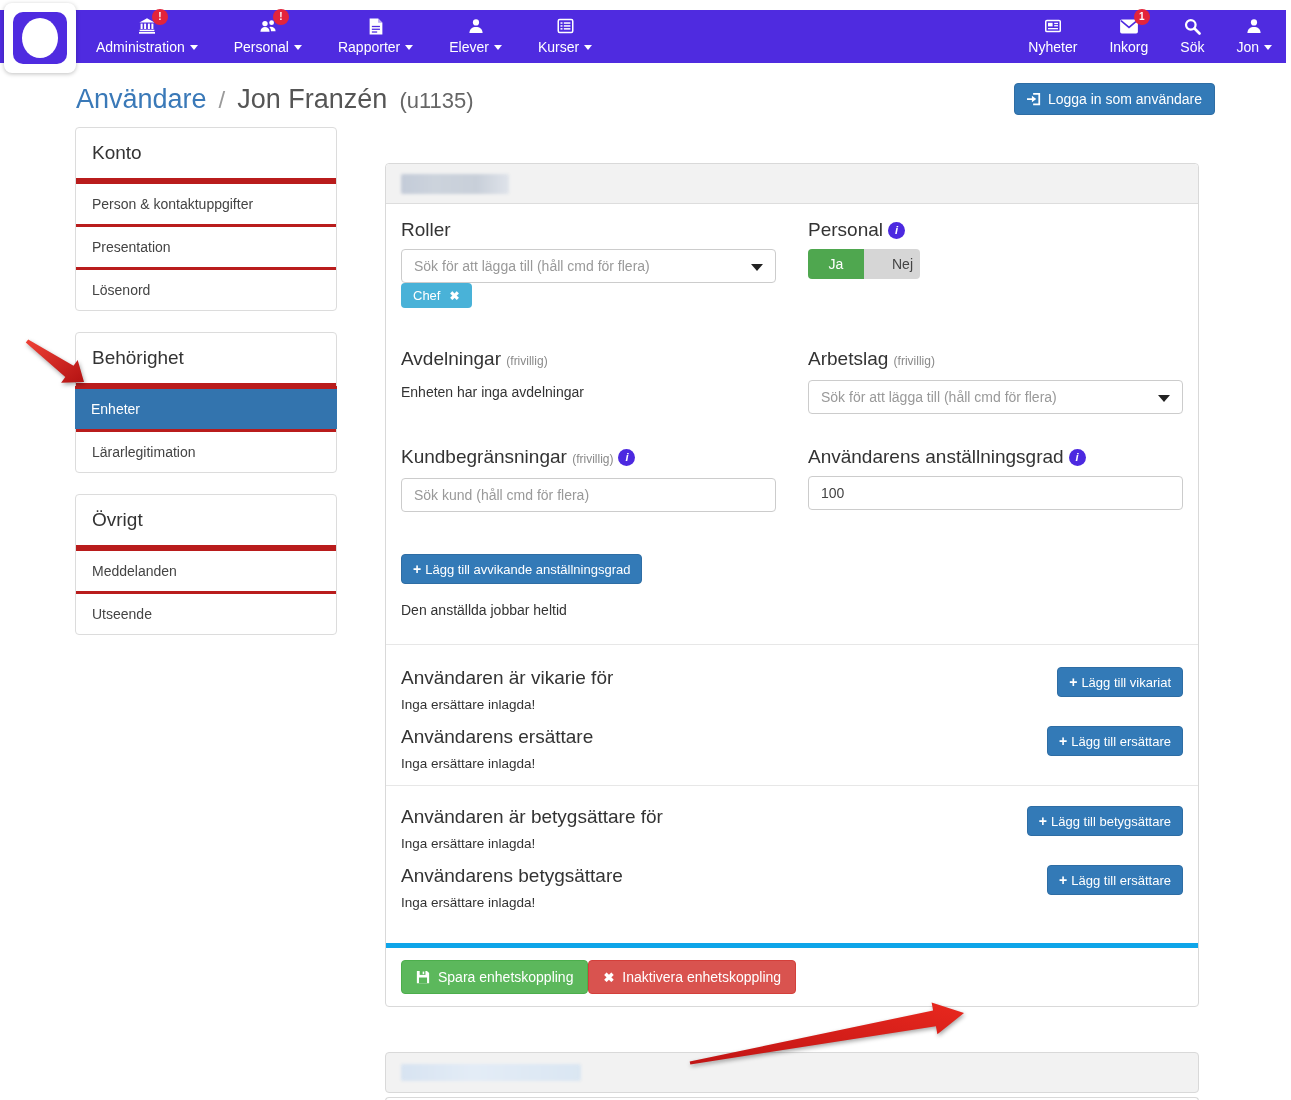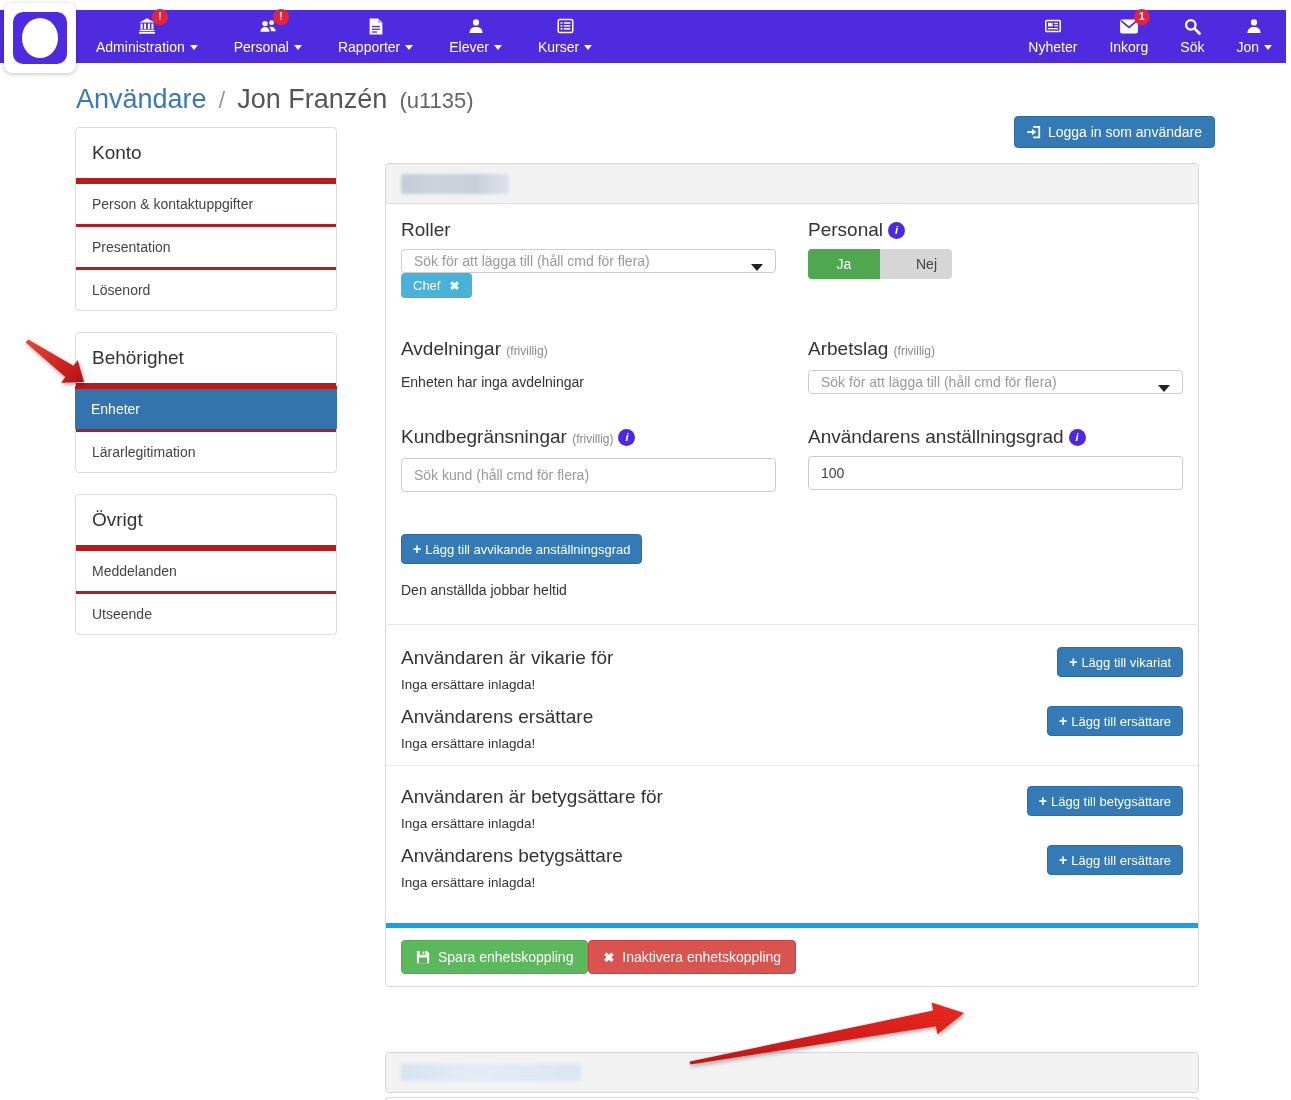--- a/index.html
+++ b/index.html
@@ -41,21 +41,21 @@
   
   .breadcrumb { position:absolute; left:76px; top:84px; font-size:27px; display:flex; align-items:baseline; gap:12px; }
   .breadcrumb a { color:#3a79b8; text-decoration:none; cursor:pointer; }
   .breadcrumb .sep { color:#9a9a9a; font-size:24px; }
   .breadcrumb .current { color:#555; }
   .breadcrumb .uid { color:#666; font-size:22px; }
   .login-as {
     position:absolute; right:76px; top:83px; height:32px;
     background:#337ab7; border:1px solid #2e6da4; border-radius:4px; color:#fff;
     font-family:inherit; font-size:14px; padding:0 12px; cursor:pointer;
-    display:flex; align-items:center; gap:7px;margin-top:33px;
+    display:flex; align-items:center; gap:7px;
   }
   
   .sidebar { position:absolute; left:75px; top:127px; width:262px; }
   .side-panel { background:#fff; border:1px solid #dcdcdc; border-radius:4px; margin-bottom:21px; overflow:visible; }
   .side-panel-header { padding:14px 16px; font-size:19px; color:#333; border-bottom:3px solid #b91c1c; }
   .side-item { padding:12px 16px; font-size:14px; color:#444; border-top:3px solid #b91c1c; cursor:pointer; }
   .side-item:first-of-type { border-top:none; }
   .side-item.active { background:#3374ae; color:#fff; margin:0 -1px; }
   
   .main-panel {
@@ -72,38 +72,38 @@
   .col.left { padding-right:16px; }
   .col.right { padding-left:16px; }
   h3.f-label { font-size:19px; font-weight:normal; color:#333; line-height:22px; }
   .opt { font-size:12px; color:#8a8a8a; font-weight:normal; }
   .info-icon {
     display:inline-flex; width:17px; height:17px; border-radius:50%; background:#4c29e0;
     color:#fff; font-size:11px; font-weight:bold; font-style:italic;
     align-items:center; justify-content:center; vertical-align:2px; margin-left:5px; cursor:pointer;
   }
   .select-box {
-    position:relative; margin-top:8px; height:24px; border:1px solid #ccc; border-radius:4px;
+    position:relative; margin-top:8px; height:34px; border:1px solid #ccc; border-radius:4px;
     background:#fff; display:flex; align-items:center; padding:0 30px 0 12px; cursor:pointer;
   }
   .select-box .ph { color:#999; font-size:14px; white-space:nowrap; overflow:hidden; }
   .select-caret { position:absolute; right:12px; top:14px; width:0; height:0;
     border-left:6px solid transparent; border-right:6px solid transparent; border-top:7px solid #222; }
   .text-input {
     margin-top:8px; height:34px; width:100%; border:1px solid #ccc; border-radius:4px;
     padding:0 12px; font-size:14px; font-family:inherit; color:#444;
   }
   .text-input::placeholder { color:#999; }
   .tag {
     display:inline-flex; align-items:center; gap:9px; 
     background:#49b2d8; color:#fff; font-size:13px; padding:5px 12px; border-radius:4px;
   }
   .tag .x { font-size:12px; font-weight:bold; cursor:pointer; }
   .toggle { display:inline-flex; margin-top:8px; }
-  .toggle .opt-btn { font-size:14px; padding:7px 0; width:72px; text-align:center; cursor:pointer; }
+  .toggle .opt-btn { font-size:14px; padding:7px 0; width:56px; text-align:center; cursor:pointer; }
   .toggle .yes { background:#4fa74f; color:#fff; border-radius:4px 0 0 4px; }
   .toggle .no { background:#d6d6d6; color:#444; border-radius:0 4px 4px 0;padding-left:21px; }
   .muted-line { font-size:14px; color:#333; margin-top:12px; }
   .section-row { display:flex; justify-content:space-between; align-items:flex-start; }
   .mt40 { margin-top:40px; } .mt44 { margin-top:32px; } .mt42 { margin-top:42px; }
   .mt22 { margin-top:22px; } .mt14 { margin-top:14px; } .mt20 { margin-top:20px; }
   .empty-text { font-size:13.5px; color:#333; }
   .btn-sm-blue {
     background:#337ab7; border:1px solid #2e6da4; border-radius:4px; color:#fff;
     font-family:inherit; font-size:13px; padding:6px 11px; cursor:pointer;

